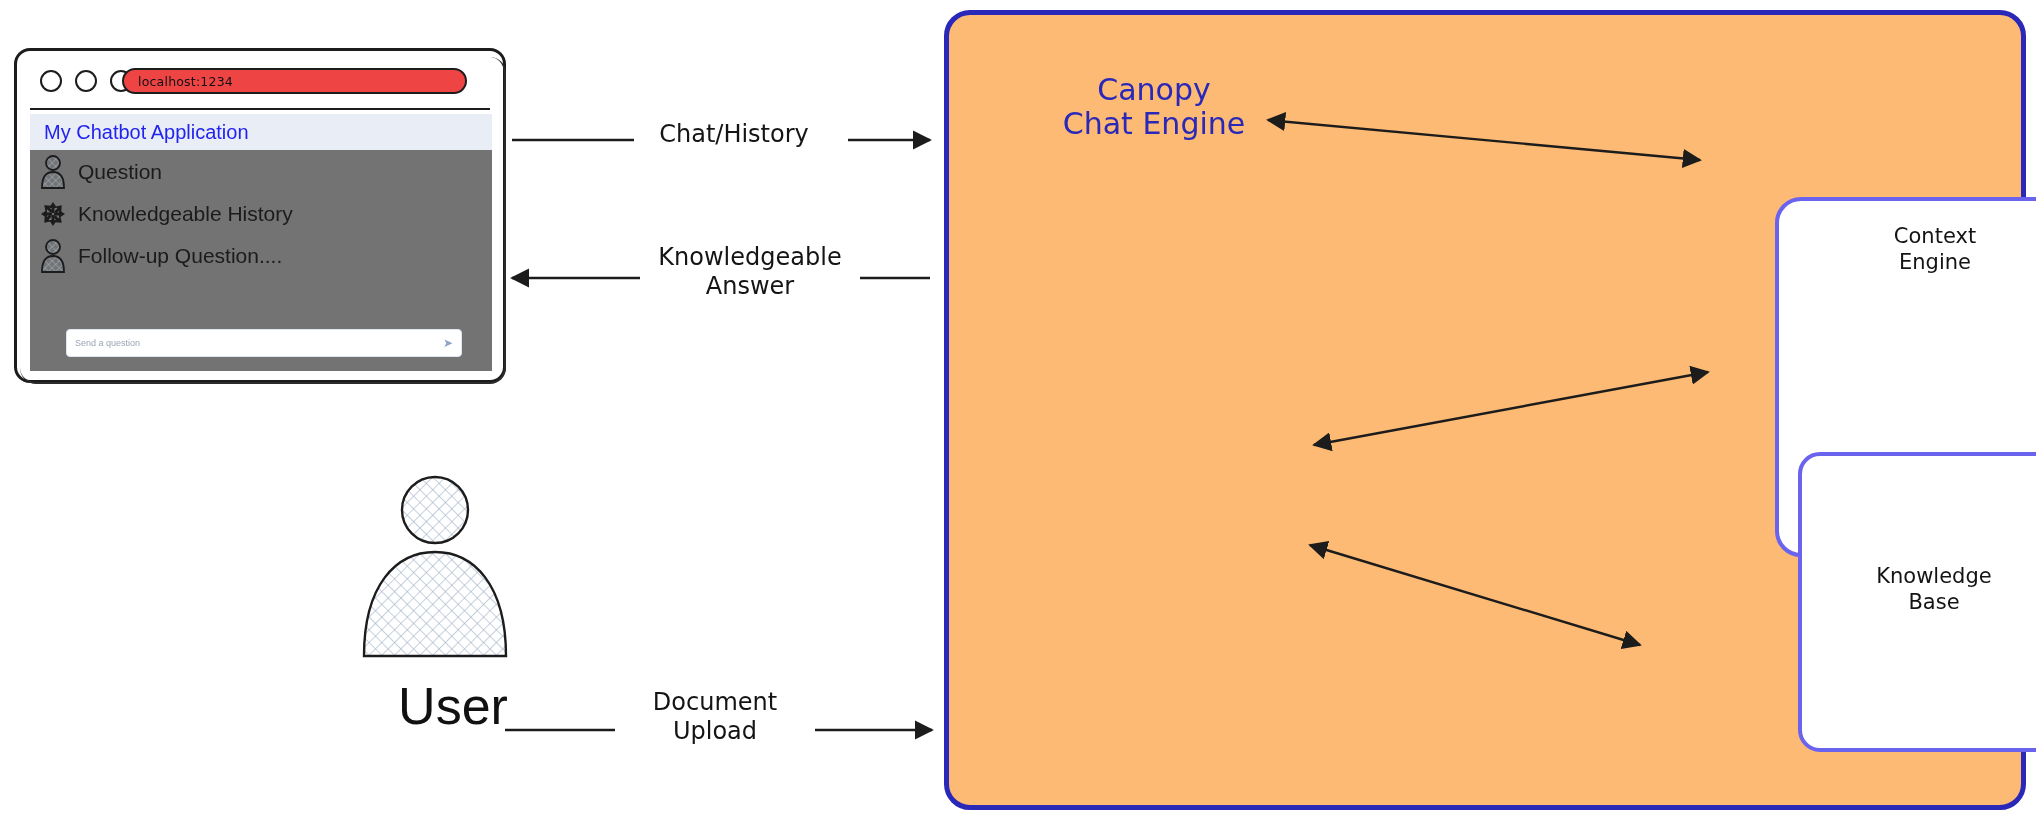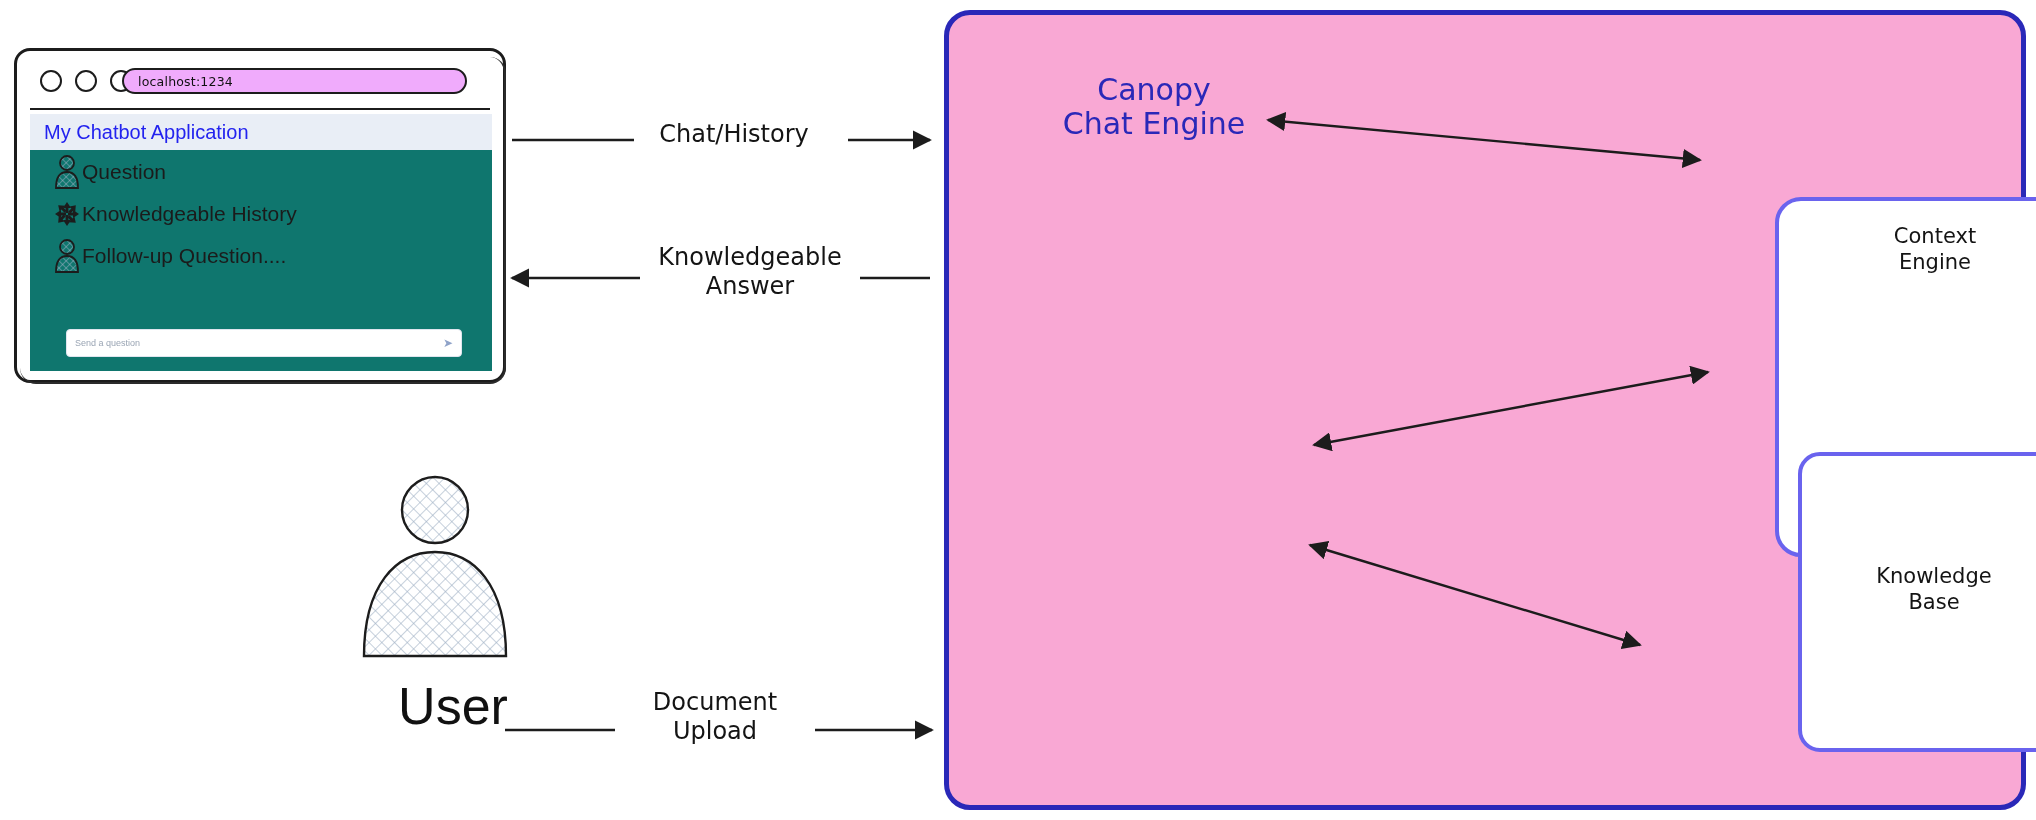--- a/index.html
+++ b/index.html
@@ -34,59 +34,59 @@
     position:absolute; left:3px; top:6px; right:-3px; bottom:-4px;
     border-right:2px solid #2b2b2b;
     border-bottom:2px solid #2b2b2b;
     border-radius:16px;
     pointer-events:none;
   }
   .dots { position: absolute; left: 26px; top: 22px; display: flex; gap: 13px; }
   .dot { width: 22px; height: 22px; border: 2.4px solid #1c1c1c; border-radius: 50%; }
   .urlbar {
     position: absolute; left: 108px; top: 20px; width: 345px; height: 26px;
-    border: 2.2px solid #1c1c1c; border-radius: 14px; background: #f0abfc;
+    border: 2.2px solid #1c1c1c; border-radius: 14px; background: #ef4444;
     display: flex; align-items: center; padding-left: 14px;
   }
   .urlbar span {
     font-family: "DejaVu Sans", sans-serif;
     font-size: 12.5px; color: #111; letter-spacing: .2px;
   }
   .sep { position: absolute; left: 16px; right: 16px; top: 60px; height: 0; border-top: 2.2px solid #1c1c1c; }
 
   .chatpane {
     position: absolute; left: 16px; right: 14px; top: 66px; bottom: 12px;
-    background: #0f766e;
+    background: #737373;
   }
   .chat-title {
     height: 36px; display: flex; align-items: center; padding-left: 14px;
     color: #2323ef; font-size: 20px;
     font-family: "Liberation Sans", sans-serif;
     background: #e9eef6;
   }
-  .msg { display: flex; align-items: center; padding: 5px 0 5px 22px; }
+  .msg { display: flex; align-items: center; gap: 10px; padding: 5px 0 5px 8px; }
   .msg-label { font-size: 21px; color: #1b1b1b; font-family: "Liberation Sans", sans-serif; }
   .person-ico { width: 30px; height: 34px; flex: none; }
   .spark-ico { width: 30px; height: 30px; flex: none; }
 
   .composer {
     position: absolute; left: 36px; right: 30px; bottom: 14px; height: 24px;
     background: #ffffff; border: 1px solid #dfe5ee; border-radius: 4px;
     display: flex; align-items: center; padding: 13px 8px;
   }
   .composer .ph { font-size: 9px; color: #9aa5b4; font-family: "Liberation Sans", sans-serif; }
   .composer .send { margin-left: auto; color: #8fa3c9; font-size: 12px; line-height: 1; }
 
   
   .canopy {
     position: absolute;
     left: 944px; top: 10px; width: 1082px; height: 800px;
     border: 5px solid #2a28b8;
     border-radius: 26px;
-    background: #f9a8d4;
+    background: #fdba74;
   }
   .canopy-title {
     position: absolute; left: 40px; top: 58px; width: 330px;
     text-align: center; line-height: 1.12;
     color: #2a28b8; font-size: 30px;
     font-family: "DejaVu Sans", sans-serif;
   }
 
   
   .ctx-box {

